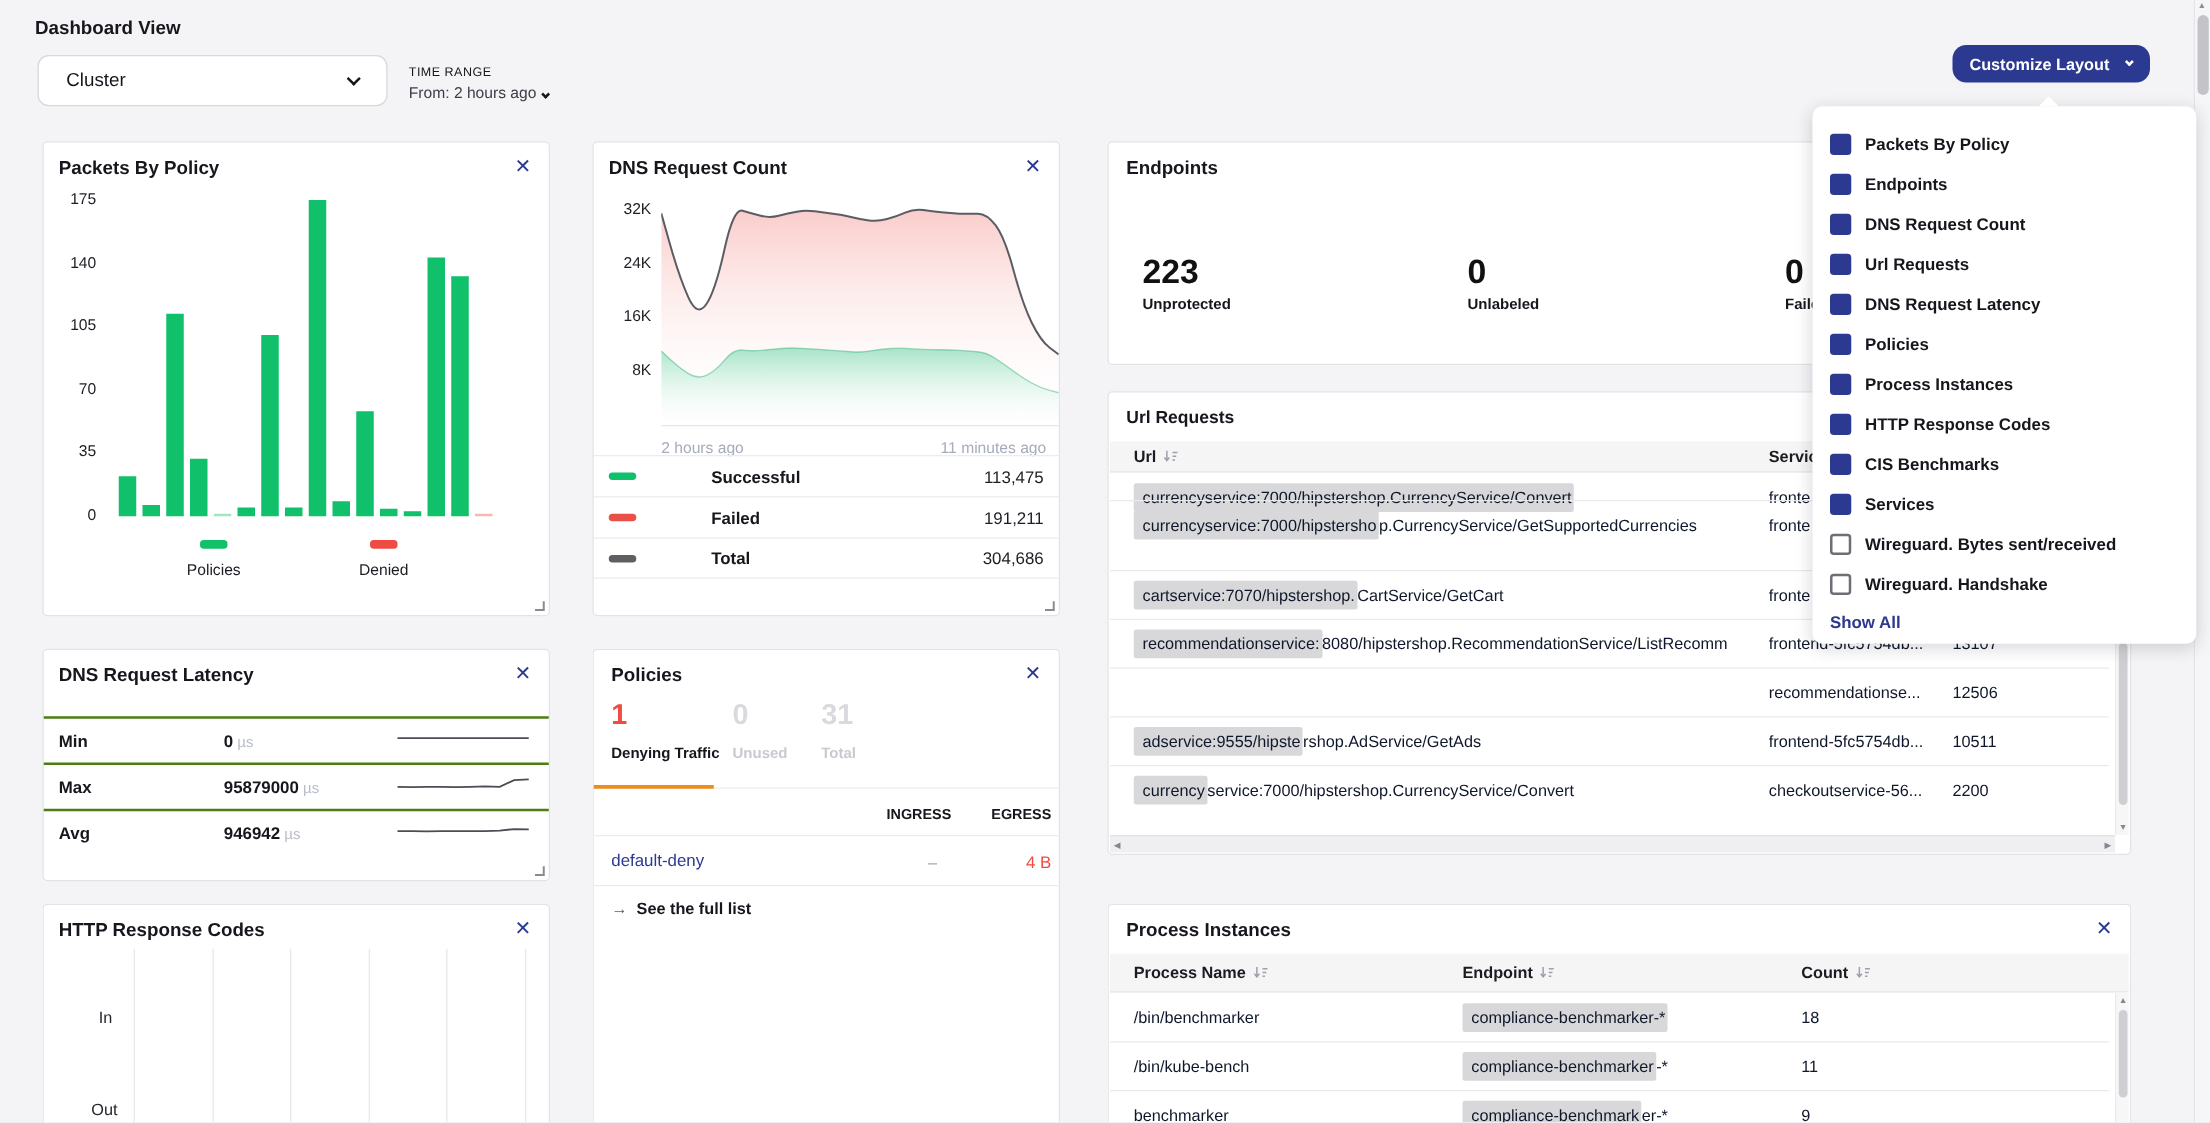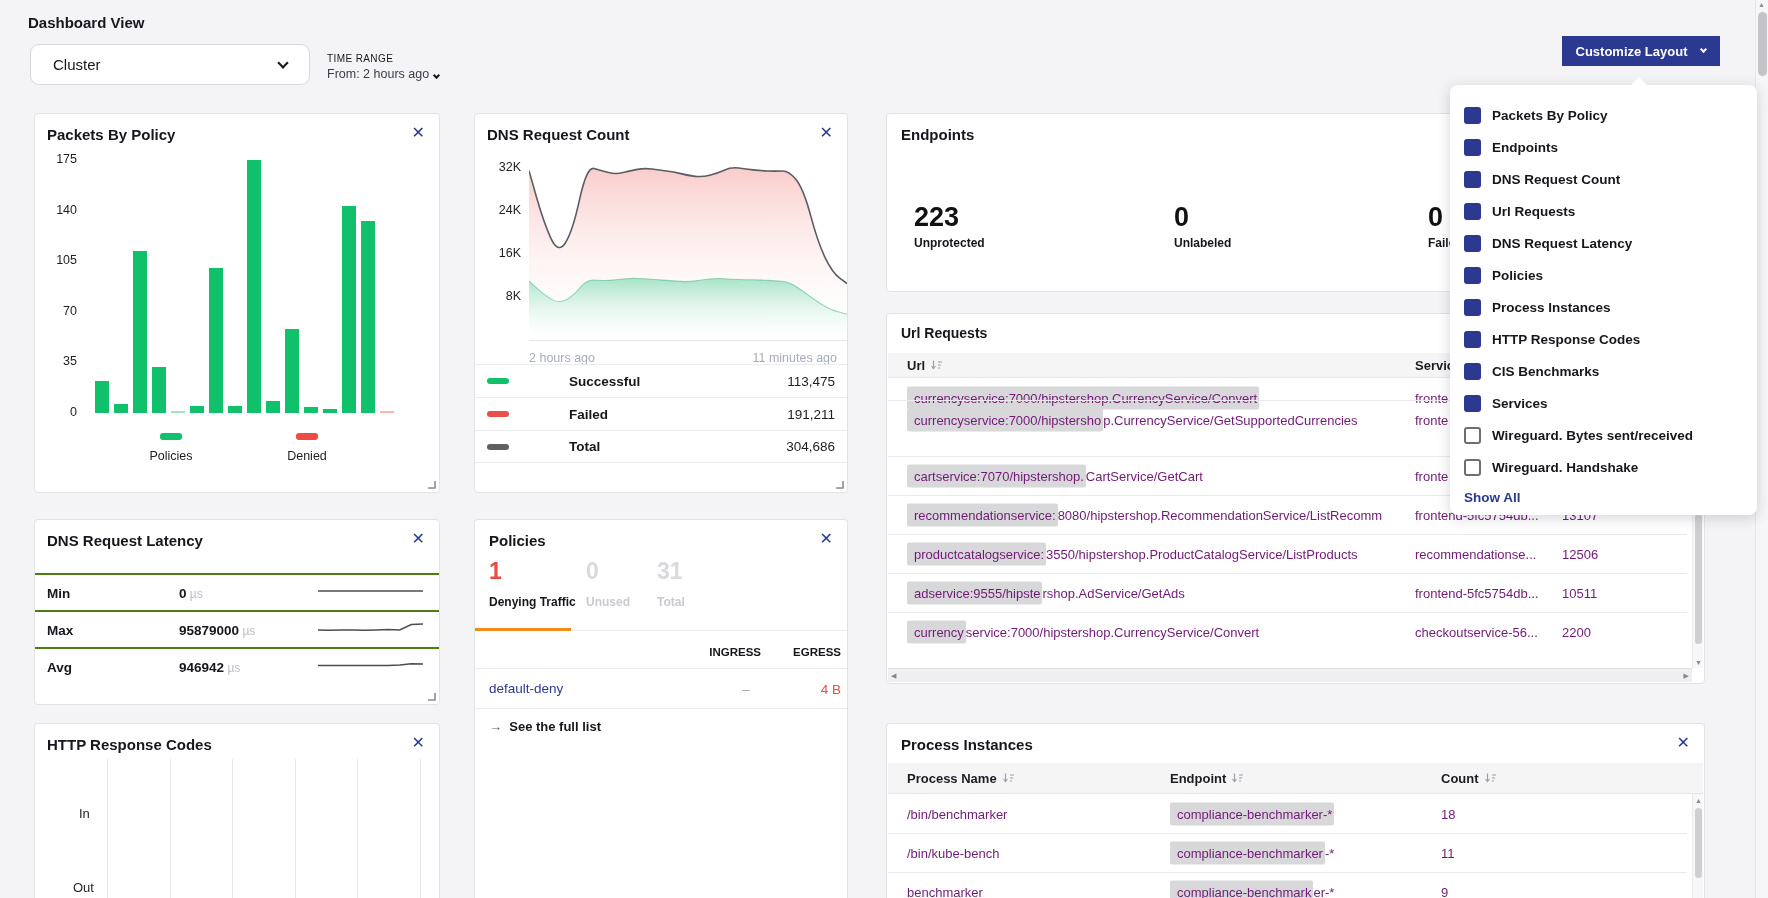--- a/index.html
+++ b/index.html
@@ -13,21 +13,21 @@
       border-radius:9px;display:flex;align-items:center;padding:0 22px;font-size:15px;cursor:pointer;}
   .select-box .lbl{flex:1;}
   .chev{width:8px;height:8px;border-right:2px solid #16161d;border-bottom:2px solid #16161d;
       transform:rotate(45deg);display:inline-block;margin-top:-4px;}
   .chev.small{width:5px;height:5px;margin-left:5px;}
   .chev.white{border-color:#fff;}
   .time-range{left:327px;top:53px;}
   .time-range .tr-label{font-size:10px;font-weight:normal;letter-spacing:.4px;}
   .time-range .tr-from{font-size:12.5px;color:#3a3d48;margin-top:3px;cursor:pointer;}
   .customize-btn{left:1562px;top:36px;width:158px;height:30px;background:#2b3990;color:#fff;
-      border-radius:0;display:flex;align-items:center;justify-content:center;font-size:13px;
+      border-radius:11px;display:flex;align-items:center;justify-content:center;font-size:13px;
       font-weight:bold;cursor:pointer;gap:9px;}
   
   .page-scroll{right:0;top:0;width:13px;height:898px;background:#f6f6f8;border-left:1px solid #e6e6e9;z-index:5;}
   .page-scroll .thumb{position:absolute;left:2px;top:12px;width:9px;height:64px;background:#c4c4c8;border-radius:5px;}
   .page-scroll .up{position:absolute;left:2px;top:1px;font-size:7px;color:#8f8f97;}
   
   .panel{left:1450px;top:85px;width:307px;height:430px;background:#fff;border-radius:8px;z-index:50;
       box-shadow:0 3px 14px rgba(30,30,50,.18);padding:14px 0 0 14px;}
   .panel .caret{position:absolute;left:181px;top:-8px;width:0;height:0;
       border-left:8px solid transparent;border-right:8px solid transparent;border-bottom:8px solid #fff;}
@@ -59,21 +59,21 @@
   .legend-row .lv{font-size:13.5px;color:#1d1d24;}
   
   .stat-value{font-size:27px;font-weight:bold;color:#111;}
   .stat-label{font-size:12px;font-weight:bold;margin-top:3px;}
   
   .thead{position:absolute;left:1px;right:1px;background:#f5f5f6;border-bottom:1px solid #e6e6e9;}
   .th{position:absolute;top:50%;transform:translateY(-50%);font-size:13px;font-weight:600;color:#1b1b22;
       display:flex;align-items:center;gap:5px;}
   .trow{position:absolute;left:1px;right:17px;height:39px;border-top:1px solid #eaeaed;}
   .trow:first-of-type{border-top:none;}
-  .td{position:absolute;top:50%;transform:translateY(-50%);font-size:13px;color:#701a75;white-space:nowrap;}
+  .td{position:absolute;top:50%;transform:translateY(-50%);font-size:13px;color:#0f172a;white-space:nowrap;}
   .hl{background:#d8d8da;padding:4px 2px 4px 7px;border-radius:2px;}
   .vscroll{position:absolute;width:11px;background:#f7f7f8;border-left:1px solid #ececef;}
   .vscroll .vthumb{position:absolute;left:2px;width:7px;background:#cfcfd3;border-radius:4px;}
   .vscroll .varrow{position:absolute;left:2px;font-size:7px;color:#86868e;}
   .hscroll{position:absolute;height:14px;background:#efeff1;border-top:1px solid #e2e2e5;}
   .hscroll .ha{position:absolute;top:3px;font-size:7px;color:#86868e;}
   
   .lat-row{position:absolute;left:0;width:100%;height:37px;border-top:2px solid #4d7c0f;}
   .lat-label{position:absolute;left:12px;top:50%;transform:translateY(-50%);font-size:13.5px;font-weight:600;}
   .lat-val{position:absolute;left:144px;top:50%;transform:translateY(-50%);font-size:13.5px;font-weight:bold;}
@@ -255,21 +255,20 @@
           <div class="td" style="left: 19px;"><span class="hl">cartservice:7070/hipstershop.</span>CartService/GetCart</div>
           <div class="td" style="left: 527px;">fronte</div>
           <div class="td" style="left: 674px;"></div>
         </div>
         <div class="trow" style="top: 117px;">
           <div class="td" style="left: 19px;"><span class="hl">recommendationservice:</span>8080/hipstershop.RecommendationService/ListRecomm</div>
           <div class="td" style="left: 527px;">frontend-5fc5754db...</div>
           <div class="td" style="left: 674px;">13107</div>
         </div>
         <div class="trow" style="top: 156px;">
-          <div class="td" style="left: 19px;"><span class="hl">productcatalogservice:</span>3550/hipstershop.ProductCatalogService/ListProducts</div>
           <div class="td" style="left: 527px;">recommendationse...</div>
           <div class="td" style="left: 674px;">12506</div>
         </div>
         <div class="trow" style="top: 195px;">
           <div class="td" style="left: 19px;"><span class="hl">adservice:9555/hipste</span>rshop.AdService/GetAds</div>
           <div class="td" style="left: 527px;">frontend-5fc5754db...</div>
           <div class="td" style="left: 674px;">10511</div>
         </div>
         <div class="trow" style="top: 234px;">
           <div class="td" style="left: 19px;"><span class="hl">currency</span>service:7000/hipstershop.CurrencyService/Convert</div>

